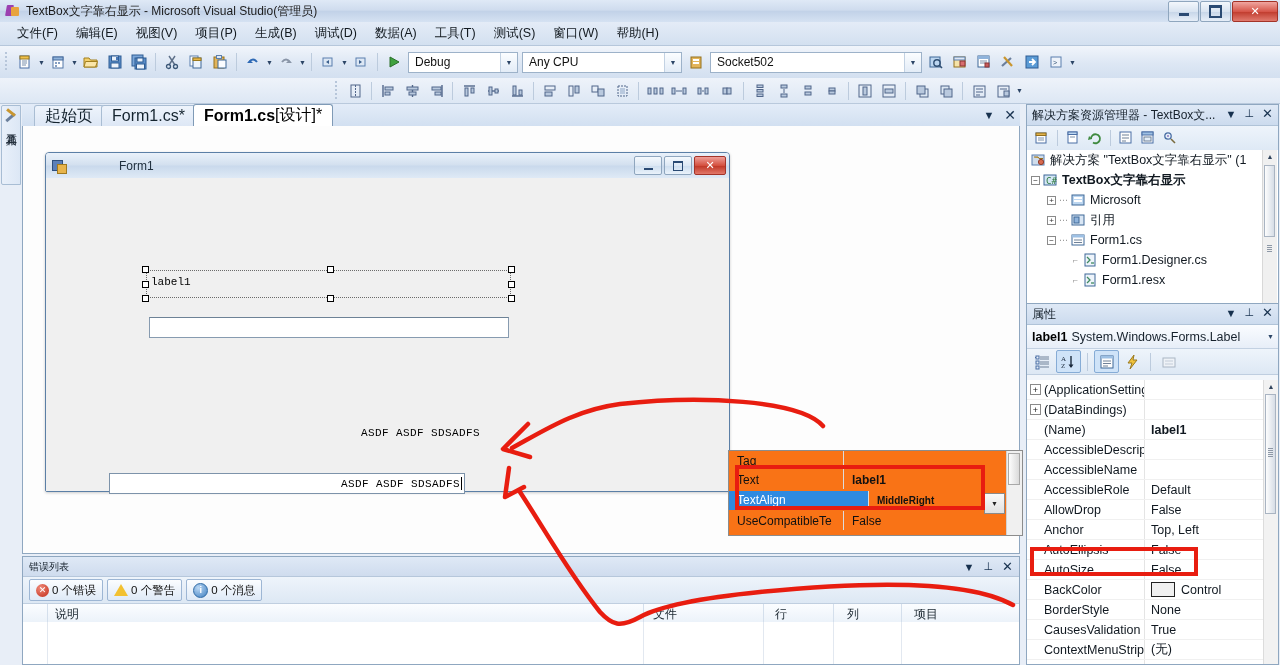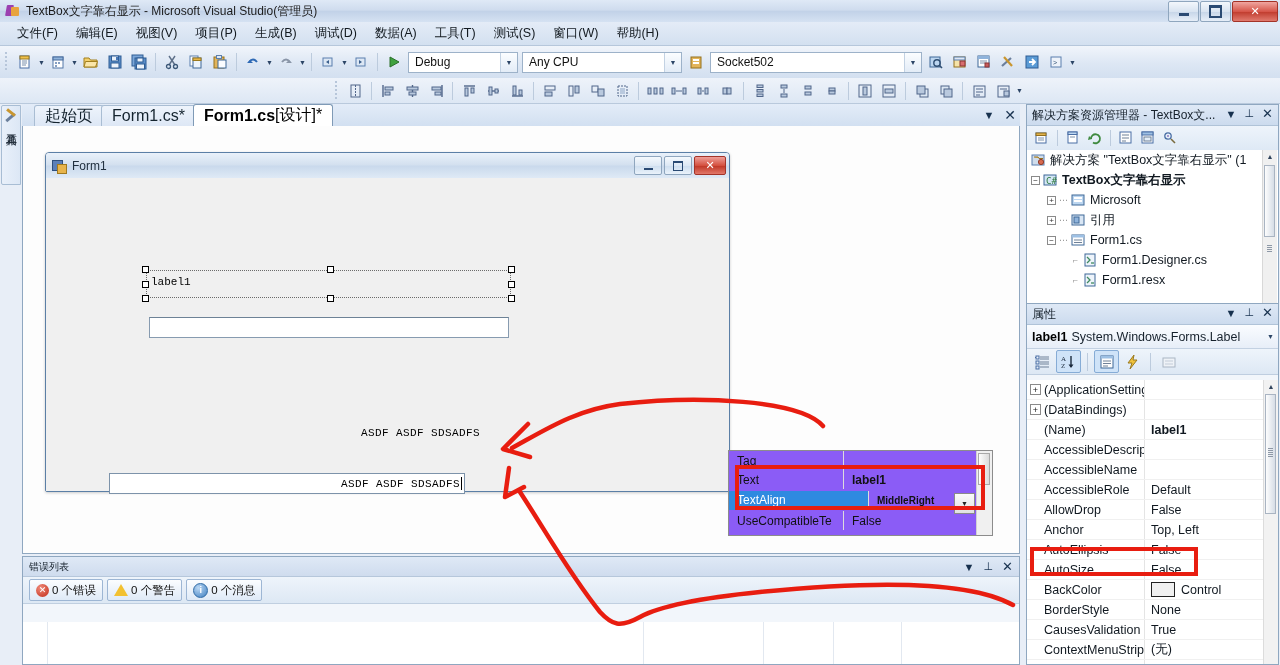--- a/index.html
+++ b/index.html
@@ -138,21 +138,21 @@
     height:25px;
     background:linear-gradient(to bottom,#e9f1fa,#d3e0ef 48%,#c9d9ec 52%,#dfeaf6);
     border-bottom:1px solid #b4c6da;display:flex;align-items:center;
     border-radius:3px 3px 0 0;position:relative;
   }
   #formtitle .fi{width:14px;height:12px;margin-left:6px;margin-right:6px;position:relative;}
   #formtitle .fi:before{content:"";position:absolute;left:0;top:0;width:9px;height:9px;
     background:#5b7fb8;border:1px solid #2e4f7d;}
   #formtitle .fi:after{content:"";position:absolute;left:5px;top:4px;width:8px;height:8px;
     background:#e8b44b;border:1px solid #a07a20;}
-  #formtitle .ft{font-size:12px;color:#21303f;}
+  #formtitle .ft{font-size:12px;color:#21303f;margin-left:47px;}
   .fwbtns{position:absolute;right:3px;top:3px;display:flex;gap:2px;}
   .fwbtn{width:26px;height:17px;border:1px solid #8fa6be;border-radius:2px;
     background:linear-gradient(to bottom,#f5f9fd,#dde8f4 50%,#cdddee 51%,#eaf2fb);
     display:flex;align-items:center;justify-content:center;}
   .fwbtn.close{width:30px;border-color:#a33328;color:#fff;font-weight:bold;font-size:11px;
     background:linear-gradient(to bottom,#ef9f98,#d4503f 50%,#bf3524 51%,#e2786a);}
   #formbody{position:absolute;left:0;top:25px;right:0;bottom:0;background:#f0f0f0;}
 
   
   #sellabel{position:absolute;left:100px;top:92px;width:365px;height:28px;}
@@ -167,22 +167,22 @@
   #statictext{position:absolute;left:315px;top:249px;
     font-family:"Liberation Mono","DejaVu Sans Mono",monospace;font-size:11px;color:#000;letter-spacing:.4px;}
   #textbox2{position:absolute;left:63px;top:295px;width:356px;height:21px;
     background:#fff;border:1px solid #7d93aa;box-sizing:border-box;
     display:flex;align-items:center;justify-content:flex-end;padding-right:2px;}
   #textbox2 span{font-family:"Liberation Mono","DejaVu Sans Mono",monospace;font-size:11px;color:#000;letter-spacing:.4px;}
   #textbox2 .caret{display:inline-block;width:1px;height:13px;background:#000;margin-left:1px;}
 
   
   #proppopup{
-    left:728px;top:450px;width:265px;height:86px;
-    background:#8b5cf6;border:1px solid #8c8c8c;box-sizing:border-box;
+    left:728px;top:450px;width:295px;height:86px;
+    background:#f97316;border:1px solid #8c8c8c;box-sizing:border-box;
     font-size:12px;color:#111;overflow:hidden;z-index:30;
   }
   #proppopup .prow{height:19px;display:flex;align-items:center;box-sizing:border-box;}
   #proppopup .pname{width:115px;padding-left:8px;box-sizing:border-box;
     border-right:1px solid #dcdcdc;height:19px;display:flex;align-items:center;}
   #proppopup .pval{flex:1;padding-left:8px;box-sizing:border-box;height:19px;display:flex;align-items:center;}
   #proppopup .prow.sel .pname{background:#2f8ae0;color:#fff;width:140px;}
   #proppopup .prow.sel{height:22px;}
   #proppopup .prow.sel .pval{font-weight:bold;font-size:10px;}
   #proppopup .prow.bold .pval{font-weight:bold;}
@@ -788,20 +788,32 @@
     </div>
     <div class="filtbtn">
       <span class="tri"></span>
       <span>0 个警告</span>
     </div>
     <div class="filtbtn">
       <span class="badge info">i</span>
       <span>0 个消息</span>
     </div>
   </div>
+  <div id="errcols">
+    <span class="colsep" style="left:24px"></span>
+    <span class="colcell" style="left:32px">说明</span>
+    <span class="colsep" style="left:620px"></span>
+    <span class="colcell" style="left:630px">文件</span>
+    <span class="colsep" style="left:740px"></span>
+    <span class="colcell" style="left:752px">行</span>
+    <span class="colsep" style="left:810px"></span>
+    <span class="colcell" style="left:824px">列</span>
+    <span class="colsep" style="left:878px"></span>
+    <span class="colcell" style="left:891px">项目</span>
+  </div>
   <div id="errbody">
     <span class="vline" style="left:24px"></span>
     <span class="vline" style="left:620px"></span>
     <span class="vline" style="left:740px"></span>
     <span class="vline" style="left:810px"></span>
     <span class="vline" style="left:878px"></span>
   </div>
 </div>
 
 <div class="abs" id="solexp">

